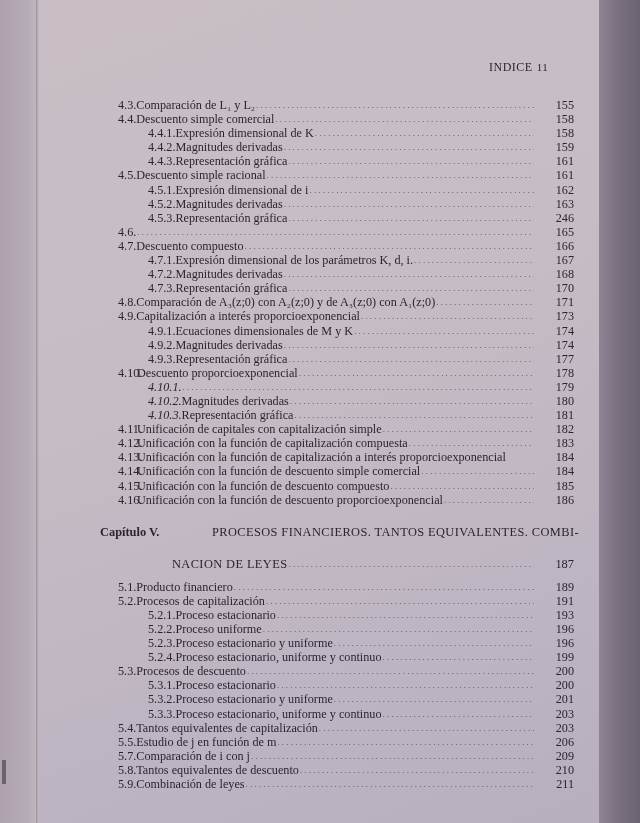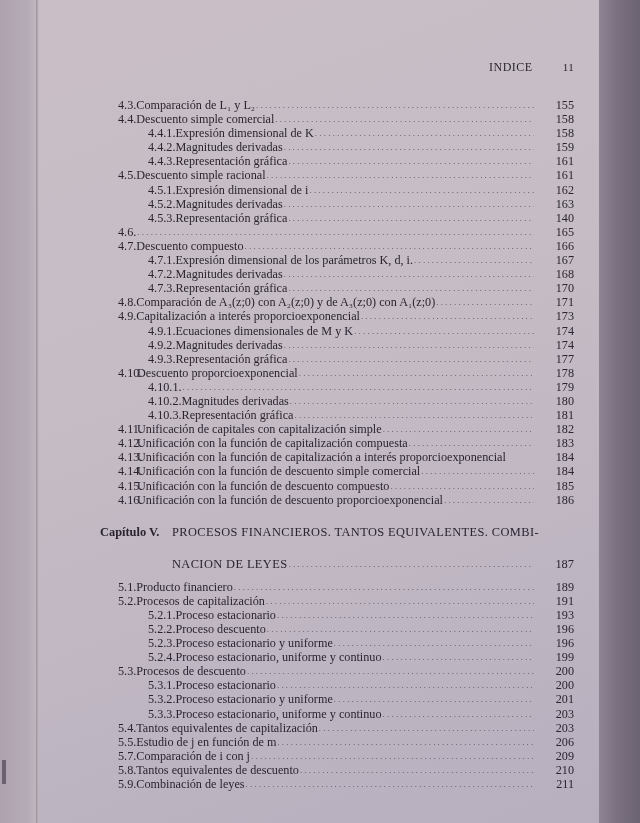--- a/index.html
+++ b/index.html
@@ -21,49 +21,49 @@
     position: absolute; left: 39px; top: 0; width: 560px; height: 823px;
     background: linear-gradient(160deg, #c9bec6 0%, #c5bcc5 40%, #beb5c2 75%, #b7afbe 100%);
   }
   .right-edge {
     position: absolute; left: 599px; top: 0; width: 41px; height: 823px;
     background: linear-gradient(to right, #8f8493, #7c7282 40%, #6b6272);
   }
   .header {
     position: absolute; top: 60px; left: 489px;
     font-size: 12px; letter-spacing: 0.5px;
-    display: flex; gap: 30px; align-items: baseline;
+    display: flex; gap: 4px; align-items: baseline;
   }
   .header .num { font-size: 11px; }
   .toc {
     position: absolute; left: 100px; top: 98px; width: 480px;
     font-size: 12.2px; line-height: 14.1px;
   }
   .row {
     position: relative; display: flex; align-items: flex-start; height: 14.1px;
     white-space: nowrap;
   }
   .row .n { display: inline-block; }
   .lvl1 .n { width: 37px; padding-left: 18px; box-sizing: border-box; }
   .lvl2 .n { width: 77px; padding-left: 48px; box-sizing: border-box; }
-  .lvl2 .n.wide { width: 85px; }
+  .lvl2 .n.wide { width: 85px; font-style: italic; }
   .row .t { flex: 0 0 auto; }
   .row .dots {
     flex: 1 1 auto; overflow: hidden; margin: 0 4px 0 1px;
     letter-spacing: 2.2px; font-size: 9px; color: #4a4450;
   }
   .row .dots::after {
     content: "..................................................................................................................................................";
   }
   .row .p { width: 36px; text-align: right; flex: 0 0 36px; margin-right: 6px; }
   .chap {
     margin-top: 18px; font-size: 12.4px;
   }
   .chap .lbl { font-weight: bold; display: inline-block; width: 72px; }
-  .chap-line1 { display: flex; height: 15px; white-space: nowrap; }
+  .chap-line1 { display: flex; height: 15px; white-space: nowrap; gap: 40px; }
   .chap-line2 { display: flex; align-items: center; height: 16px; padding-left: 72px; white-space: nowrap; margin-top: 16px; }
   .chap .title { letter-spacing: 0.4px; }
   .spacer { height: 8px; }
   .cut { position: absolute; left: 2px; top: 760px; width: 4px; height: 24px; background: #3e3644; opacity: 0.6; }
 </style>
 </head>
 <body>
 
 <div class="left-edge"></div>
 <div class="left-edge-line"></div>
@@ -123,21 +123,21 @@
       <div class="row lvl2">
         <span class="n">4.5.2.</span>
         <span class="t">Magnitudes derivadas</span>
         <span class="dots"></span>
         <span class="p">163</span>
       </div>
       <div class="row lvl2">
         <span class="n">4.5.3.</span>
         <span class="t">Representación gráfica</span>
         <span class="dots"></span>
-        <span class="p">140</span>
+        <span class="p">246</span>
       </div>
       <div class="row lvl1">
         <span class="n">4.6.</span>
         <span class="dots"></span>
         <span class="p">165</span>
       </div>
       <div class="row lvl1">
         <span class="n">4.7.</span>
         <span class="t">Descuento compuesto</span>
         <span class="dots"></span>
@@ -278,21 +278,21 @@
         <span class="p">191</span>
       </div>
       <div class="row lvl2">
         <span class="n">5.2.1.</span>
         <span class="t">Proceso estacionario</span>
         <span class="dots"></span>
         <span class="p">193</span>
       </div>
       <div class="row lvl2">
         <span class="n">5.2.2.</span>
-        <span class="t">Proceso descuento</span>
+        <span class="t">Proceso uniforme</span>
         <span class="dots"></span>
         <span class="p">196</span>
       </div>
       <div class="row lvl2">
         <span class="n">5.2.3.</span>
         <span class="t">Proceso estacionario y uniforme</span>
         <span class="dots"></span>
         <span class="p">196</span>
       </div>
       <div class="row lvl2">

